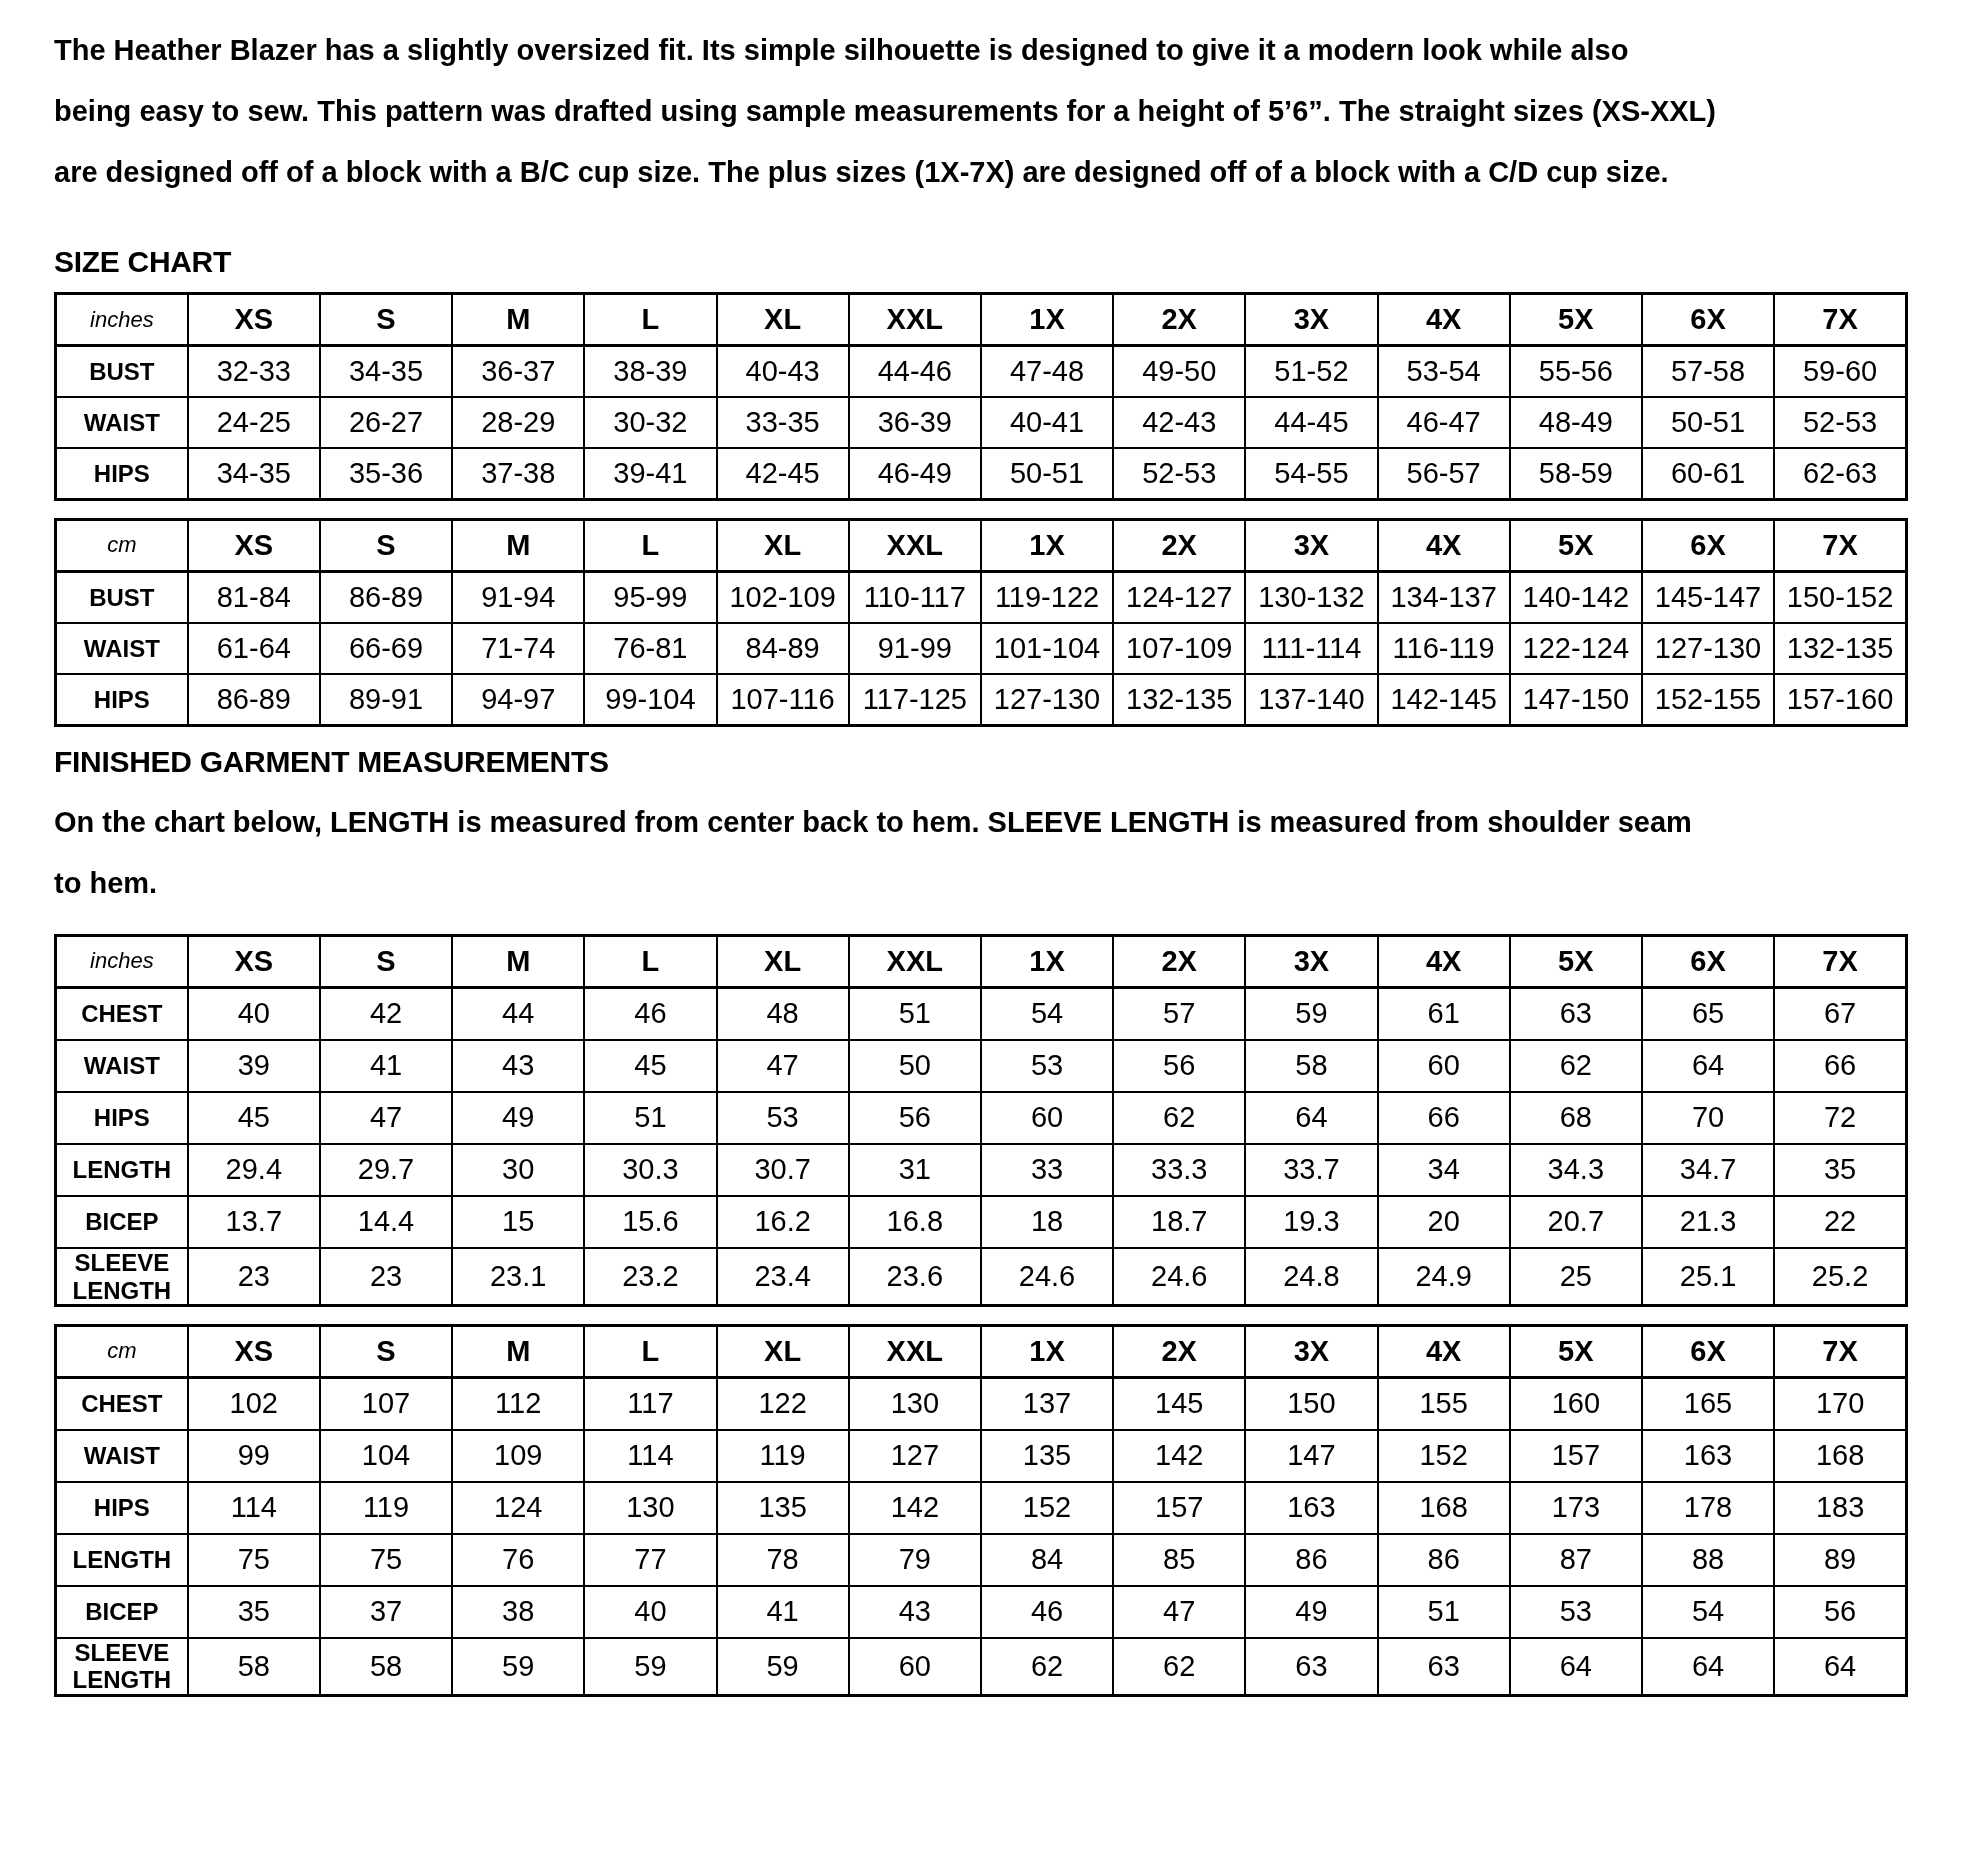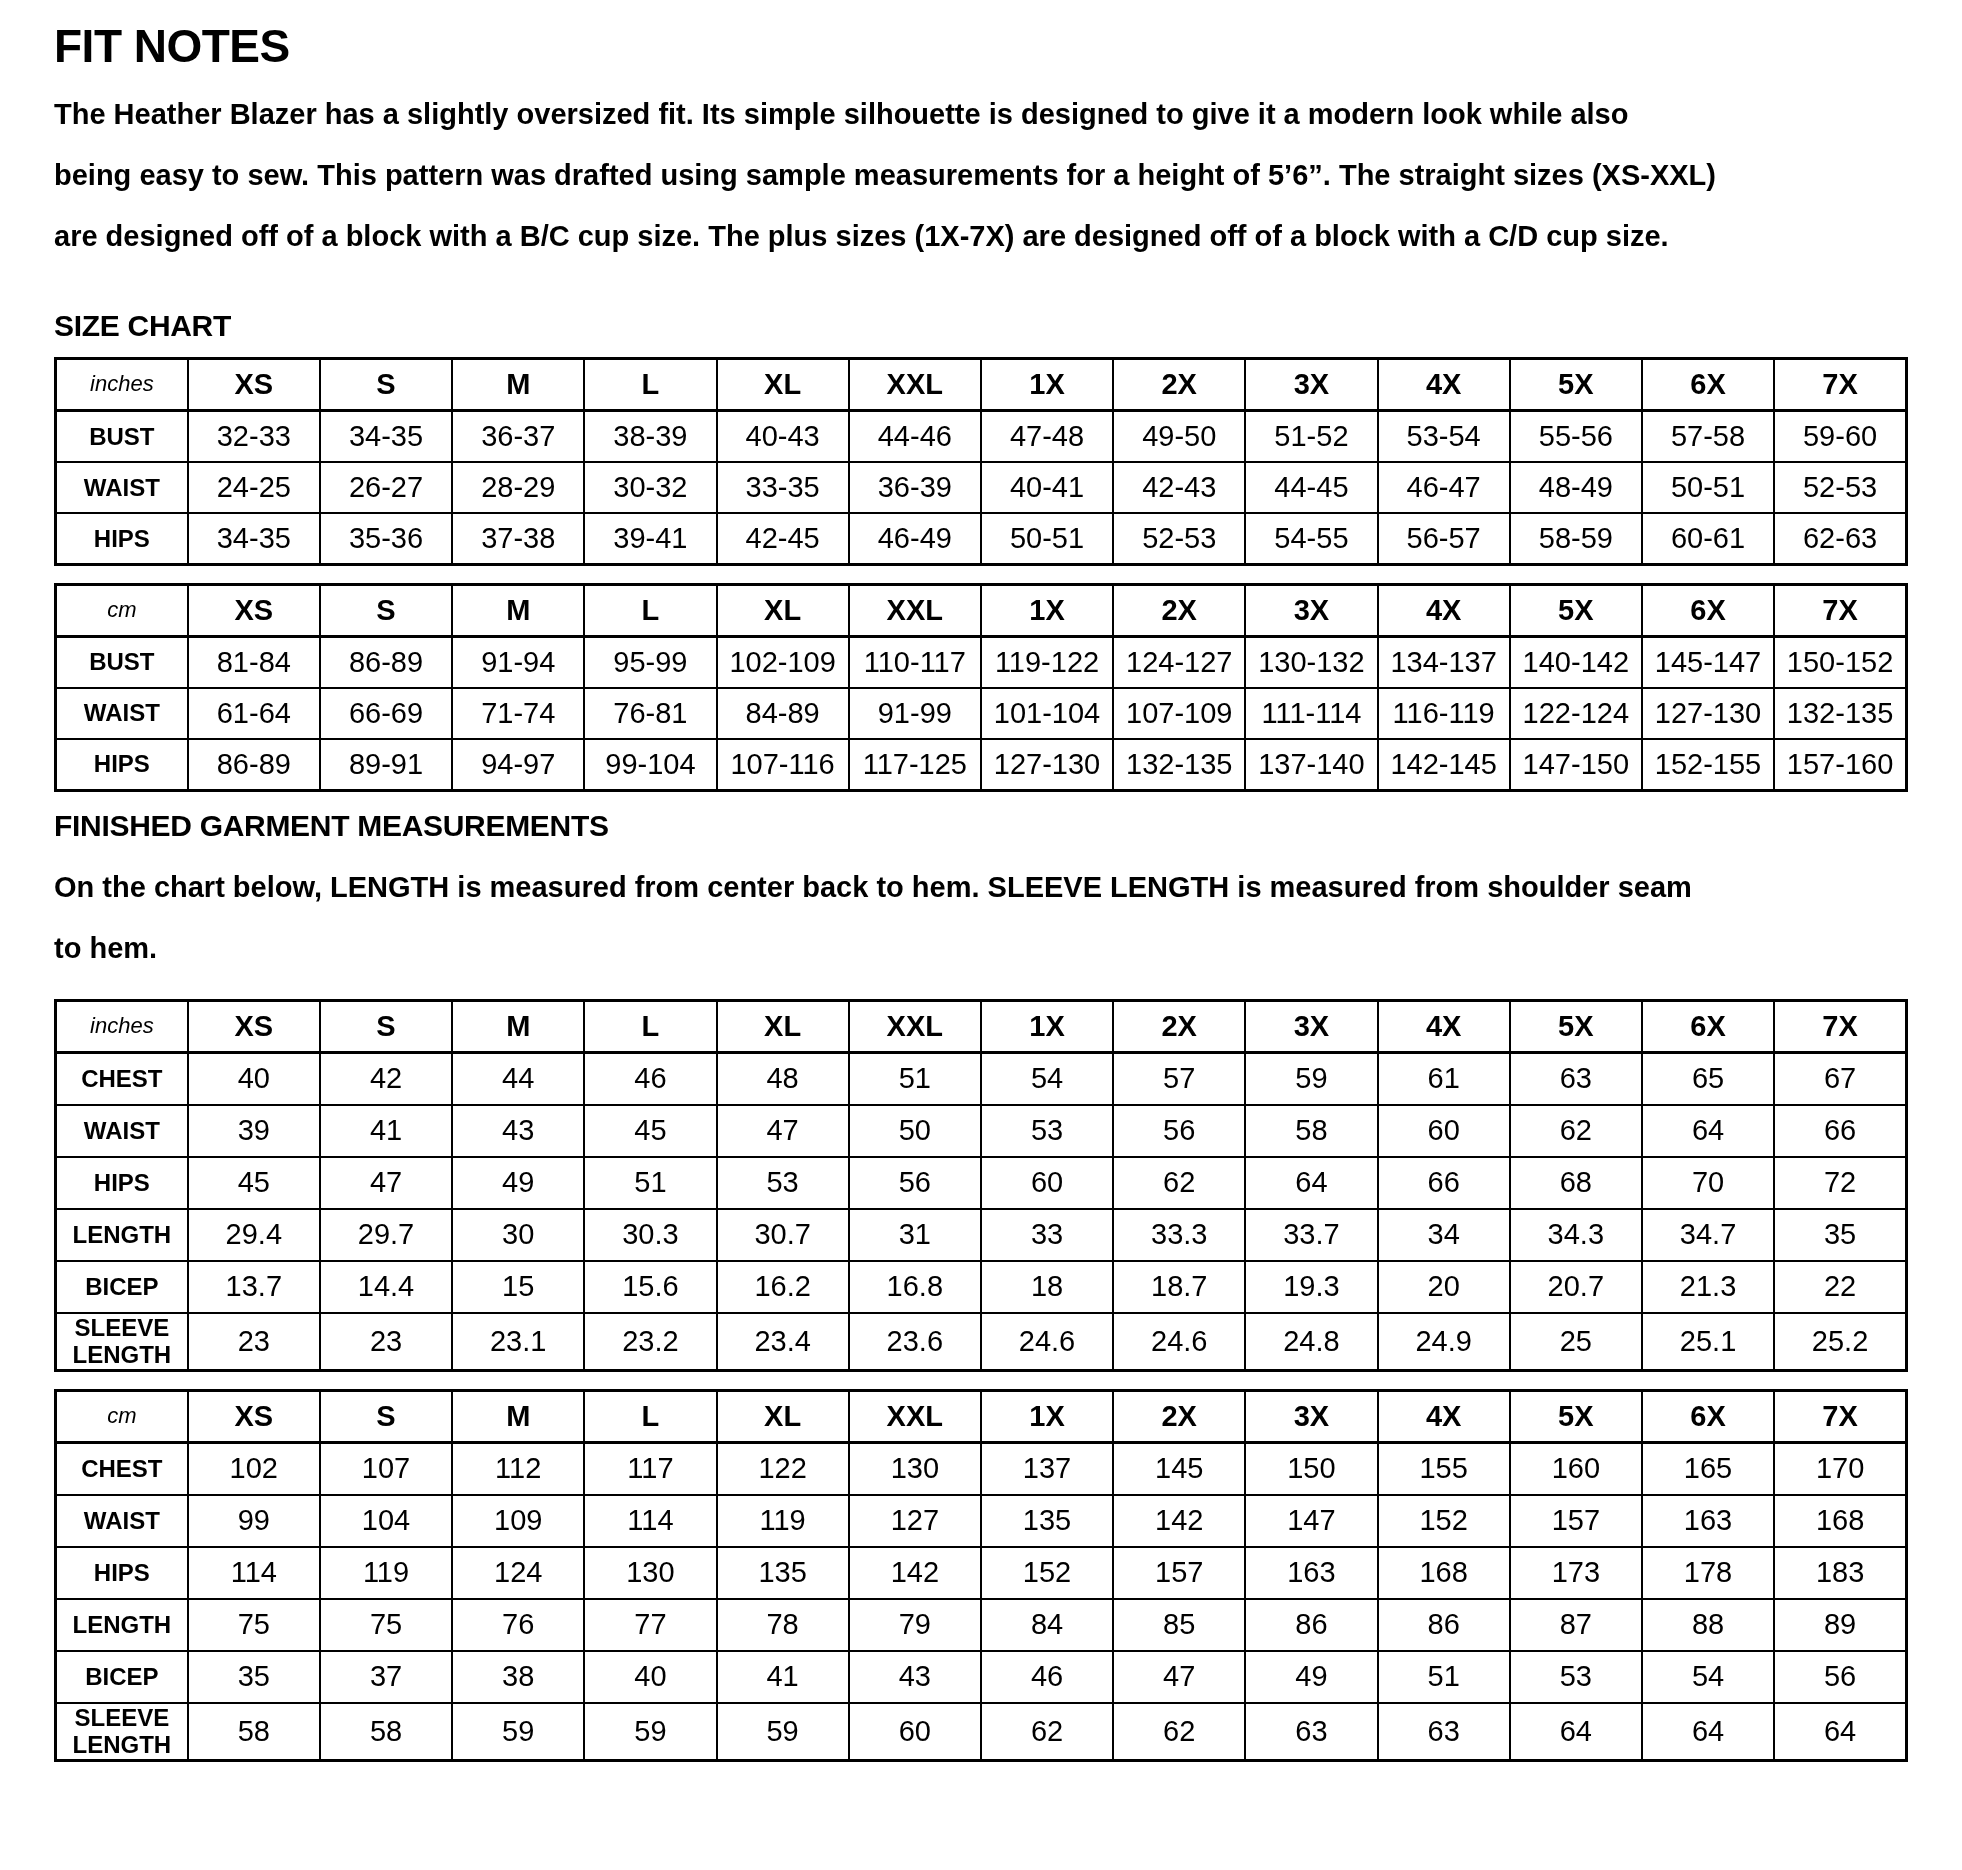--- a/index.html
+++ b/index.html
@@ -58,21 +58,20 @@
   }
   tbody th { font-weight: bold; font-size: 24px; line-height: 1.15; }
   .size-table tbody th, .size-table tbody td { height: 49px; }
   .fin-table  tbody th, .fin-table  tbody td { height: 50px; }
 </style>
 </head>
 <body>
 
 <div>
 
-  <h1>FIT NOTES</h1>
 
   <p class="para">
       <span class="line">The Heather Blazer has a slightly oversized fit. Its simple silhouette is designed to give it a modern look while also</span>
       <span class="line">being easy to sew. This pattern was drafted using sample measurements for a height of 5’6”. The straight sizes (XS-XXL)</span>
       <span class="line">are designed off of a block with a B/C cup size. The plus sizes (1X-7X) are designed off of a block with a C/D cup size.</span>
     </p>
 
   <h2 class="h2-size">SIZE CHART</h2>
 
   <table class="size-table">

